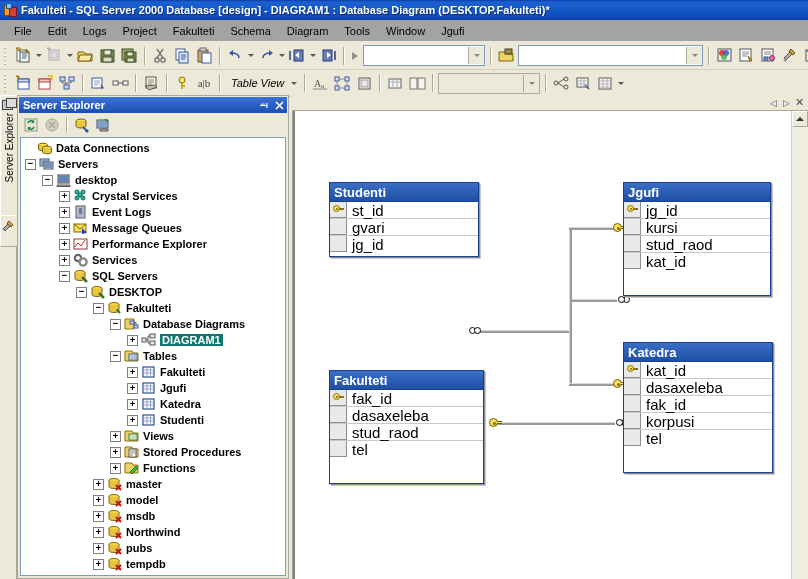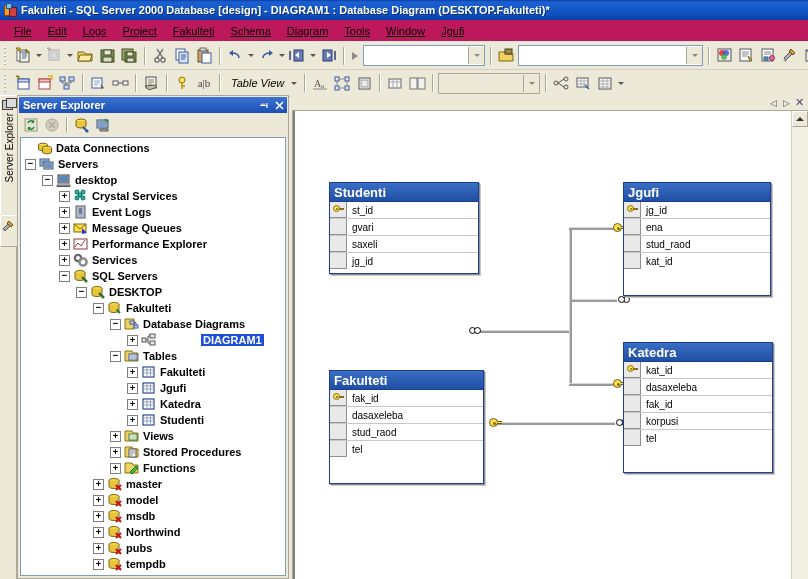--- a/index.html
+++ b/index.html
@@ -18,22 +18,22 @@
     background:linear-gradient(to bottom,#0a3fa8 0%,#1b5fd0 10%,#1458c8 50%,#0b47b4 92%,#073a9b 100%);
     display:flex;align-items:center;color:#fff;
     font-size:11px;font-weight:bold;padding-left:3px;
   }
   .titlebar .tb-icon{width:14px;height:14px;margin-right:4px;position:relative;flex:0 0 auto;}
   .tb-icon .sq{position:absolute;}
   .titlebar .tb-text{white-space:nowrap;overflow:hidden;text-shadow:1px 1px 0 rgba(0,0,0,.45);}
 
   
   .menubar{
-    height:21px;background:#be185d;display:flex;align-items:center;
-    padding-left:6px;border-bottom:1px solid #ece9d8;text-decoration:underline;
+    height:21px;background:#a3a3a3;display:flex;align-items:center;
+    padding-left:6px;border-bottom:1px solid #ece9d8;
   }
   .menubar .mi{padding:2px 8px;color:#000;font-size:11px;white-space:nowrap;}
 
   
   .toolbar{
     height:27px;background:#ece9d8;display:flex;align-items:center;
     border-bottom:1px solid #d4d0c0;
   }
   .tb2{height:26px;border-bottom:1px solid #aca899;}
   .grip{width:7px;height:18px;margin:0 2px 0 3px;flex:0 0 auto;
@@ -97,21 +97,21 @@
   .node .pm{
     width:9px;height:9px;border:1px solid #808080;background:#fff;
     display:flex;align-items:center;justify-content:center;
     font-size:9px;line-height:7px;font-family:"DejaVu Sans Mono",monospace;color:#000;
     flex:0 0 auto;margin-right:3px;position:relative;
   }
   .node .pm span{position:relative;top:-1px;}
   .node .pmspace{width:12px;flex:0 0 auto;}
   .node .ico{width:16px;height:14px;margin-right:3px;flex:0 0 auto;position:relative;}
   .node .lbl{color:#000;}
-  .node .lbl.sel{background:#1d4ed8;color:#fff;padding:0 2px;margin-left:41px;}
+  .node .lbl.sel{background:#0f766e;color:#fff;padding:0 2px;}
 
   
   .doc{
     position:absolute;left:290px;top:95px;right:0;bottom:0;background:#ece9d8;
   }
   .doc-tabs{height:15px;display:flex;align-items:center;justify-content:flex-end;padding-right:2px;background:#ece9d8;}
   .doc-tabs .nav{width:13px;height:13px;display:flex;align-items:center;justify-content:center;color:#4b4b6b;font-size:9px;}
   .canvaswrap{
     position:absolute;left:2px;top:15px;right:0;bottom:0;
     background:#fff;border:1px solid #aca899;border-right:none;border-bottom:none;
@@ -139,21 +139,21 @@
     border-bottom:1px solid #1b3f94;
   }
   .dtable .rows{background:#fff;}
   .drow{height:16px;display:flex;align-items:stretch;border-bottom:1px solid #c8c8c8;}
   .drow:last-child{border-bottom:none;}
   .drow .gut{
     width:17px;background:#e9e9e9;border-right:1px solid #8f8f8f;
     border-bottom:1px solid #8f8f8f;box-sizing:border-box;
     display:flex;align-items:center;justify-content:center;flex:0 0 auto;
   }
-  .drow .nm{padding-left:5px;display:flex;align-items:center;font-size:10px;color:#000;}
+  .drow .nm{padding-left:5px;display:flex;align-items:center;font-size:15px;color:#000;}
   .dtable .pad{background:#fff;}
   .keyicon{width:11px;height:9px;position:relative;}
   .keyicon .kring{position:absolute;left:0;top:0;width:7px;height:7px;border-radius:50%;background:#ffe14d;border:1px solid #8a7012;box-sizing:border-box;}
   .keyicon .kring:after{content:"";position:absolute;left:2px;top:2px;width:2px;height:2px;border-radius:50%;background:#7a6510;}
   .keyicon .kstem{position:absolute;left:6px;top:3px;width:5px;height:2px;background:#e8c53c;border-top:1px solid #8a7012;border-bottom:1px solid #8a7012;box-sizing:border-box;}
 
   
   .rel{position:absolute;background:#9a9a9a;}
   .rel.h{height:2px;border-top:1px solid #d8d8d8;}
   .rel.v{width:2px;border-left:1px solid #d8d8d8;}
@@ -949,44 +949,40 @@
                   </span>
                 </div>
                 <div class="nm">st_id</div>
               </div>
               <div class="drow">
                 <div class="gut"></div>
                 <div class="nm">gvari</div>
               </div>
               <div class="drow">
                 <div class="gut"></div>
-                <div class="nm">saxeli</div>
-              </div>
-              <div class="drow">
-                <div class="gut"></div>
                 <div class="nm">jg_id</div>
               </div>
             </div>
             <div class="pad" style="height: 4px;"></div>
           </div>
           <div class="dtable" style="left: 328px; top: 71px; width: 148px;">
             <div class="hdr">Jgufi</div>
             <div class="rows">
               <div class="drow">
                 <div class="gut">
                   <span class="keyicon">
                     <span class="kring"></span>
                     <span class="kstem"></span>
                   </span>
                 </div>
                 <div class="nm">jg_id</div>
               </div>
               <div class="drow">
                 <div class="gut"></div>
-                <div class="nm">ena</div>
+                <div class="nm">kursi</div>
               </div>
               <div class="drow">
                 <div class="gut"></div>
                 <div class="nm">stud_raod</div>
               </div>
               <div class="drow">
                 <div class="gut"></div>
                 <div class="nm">kat_id</div>
               </div>
             </div>

